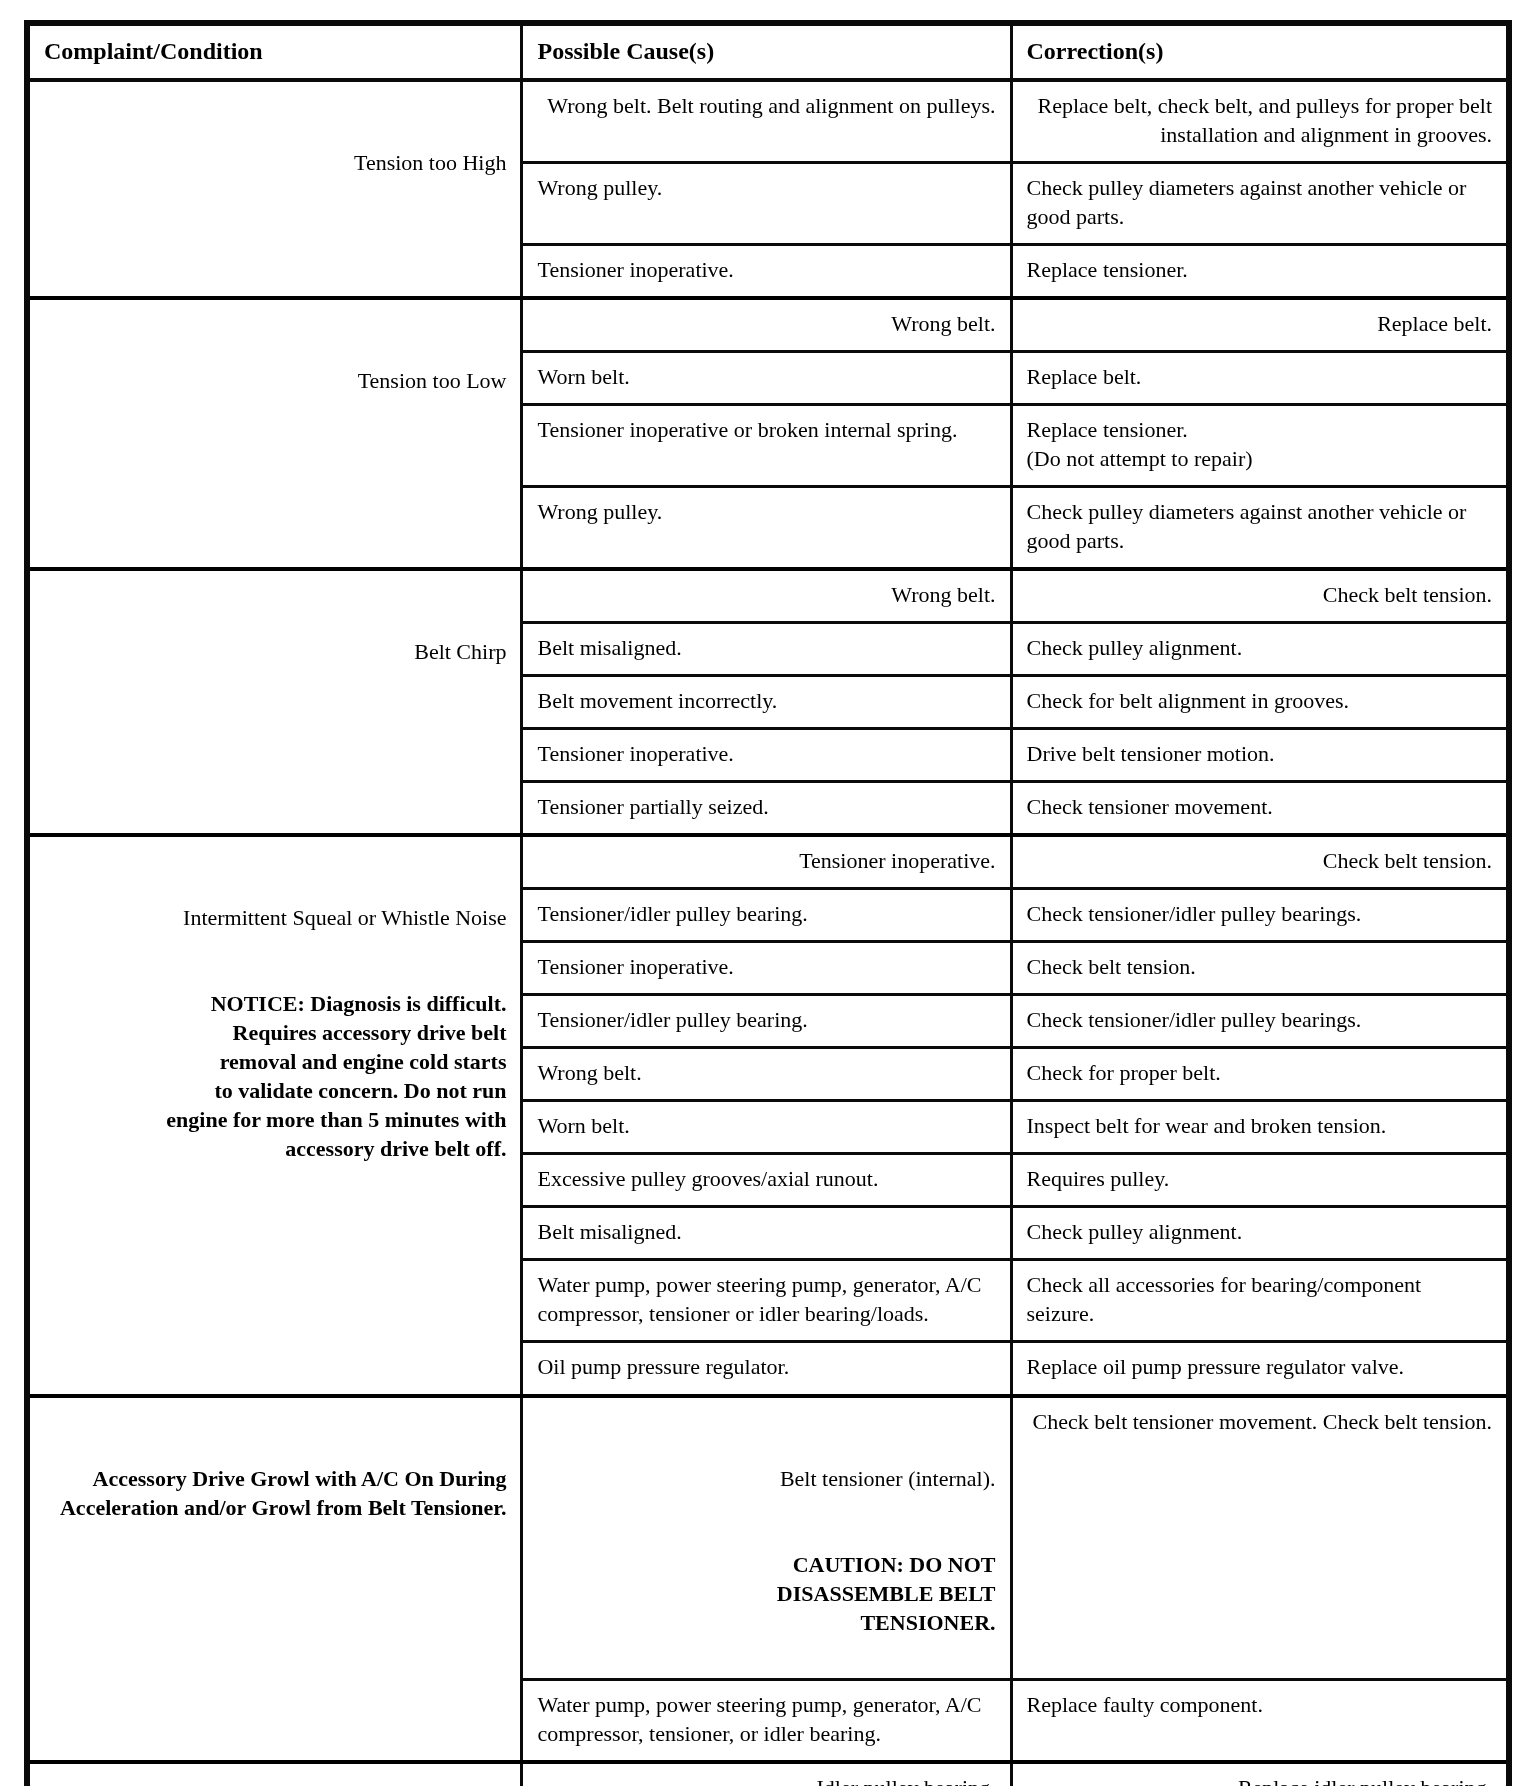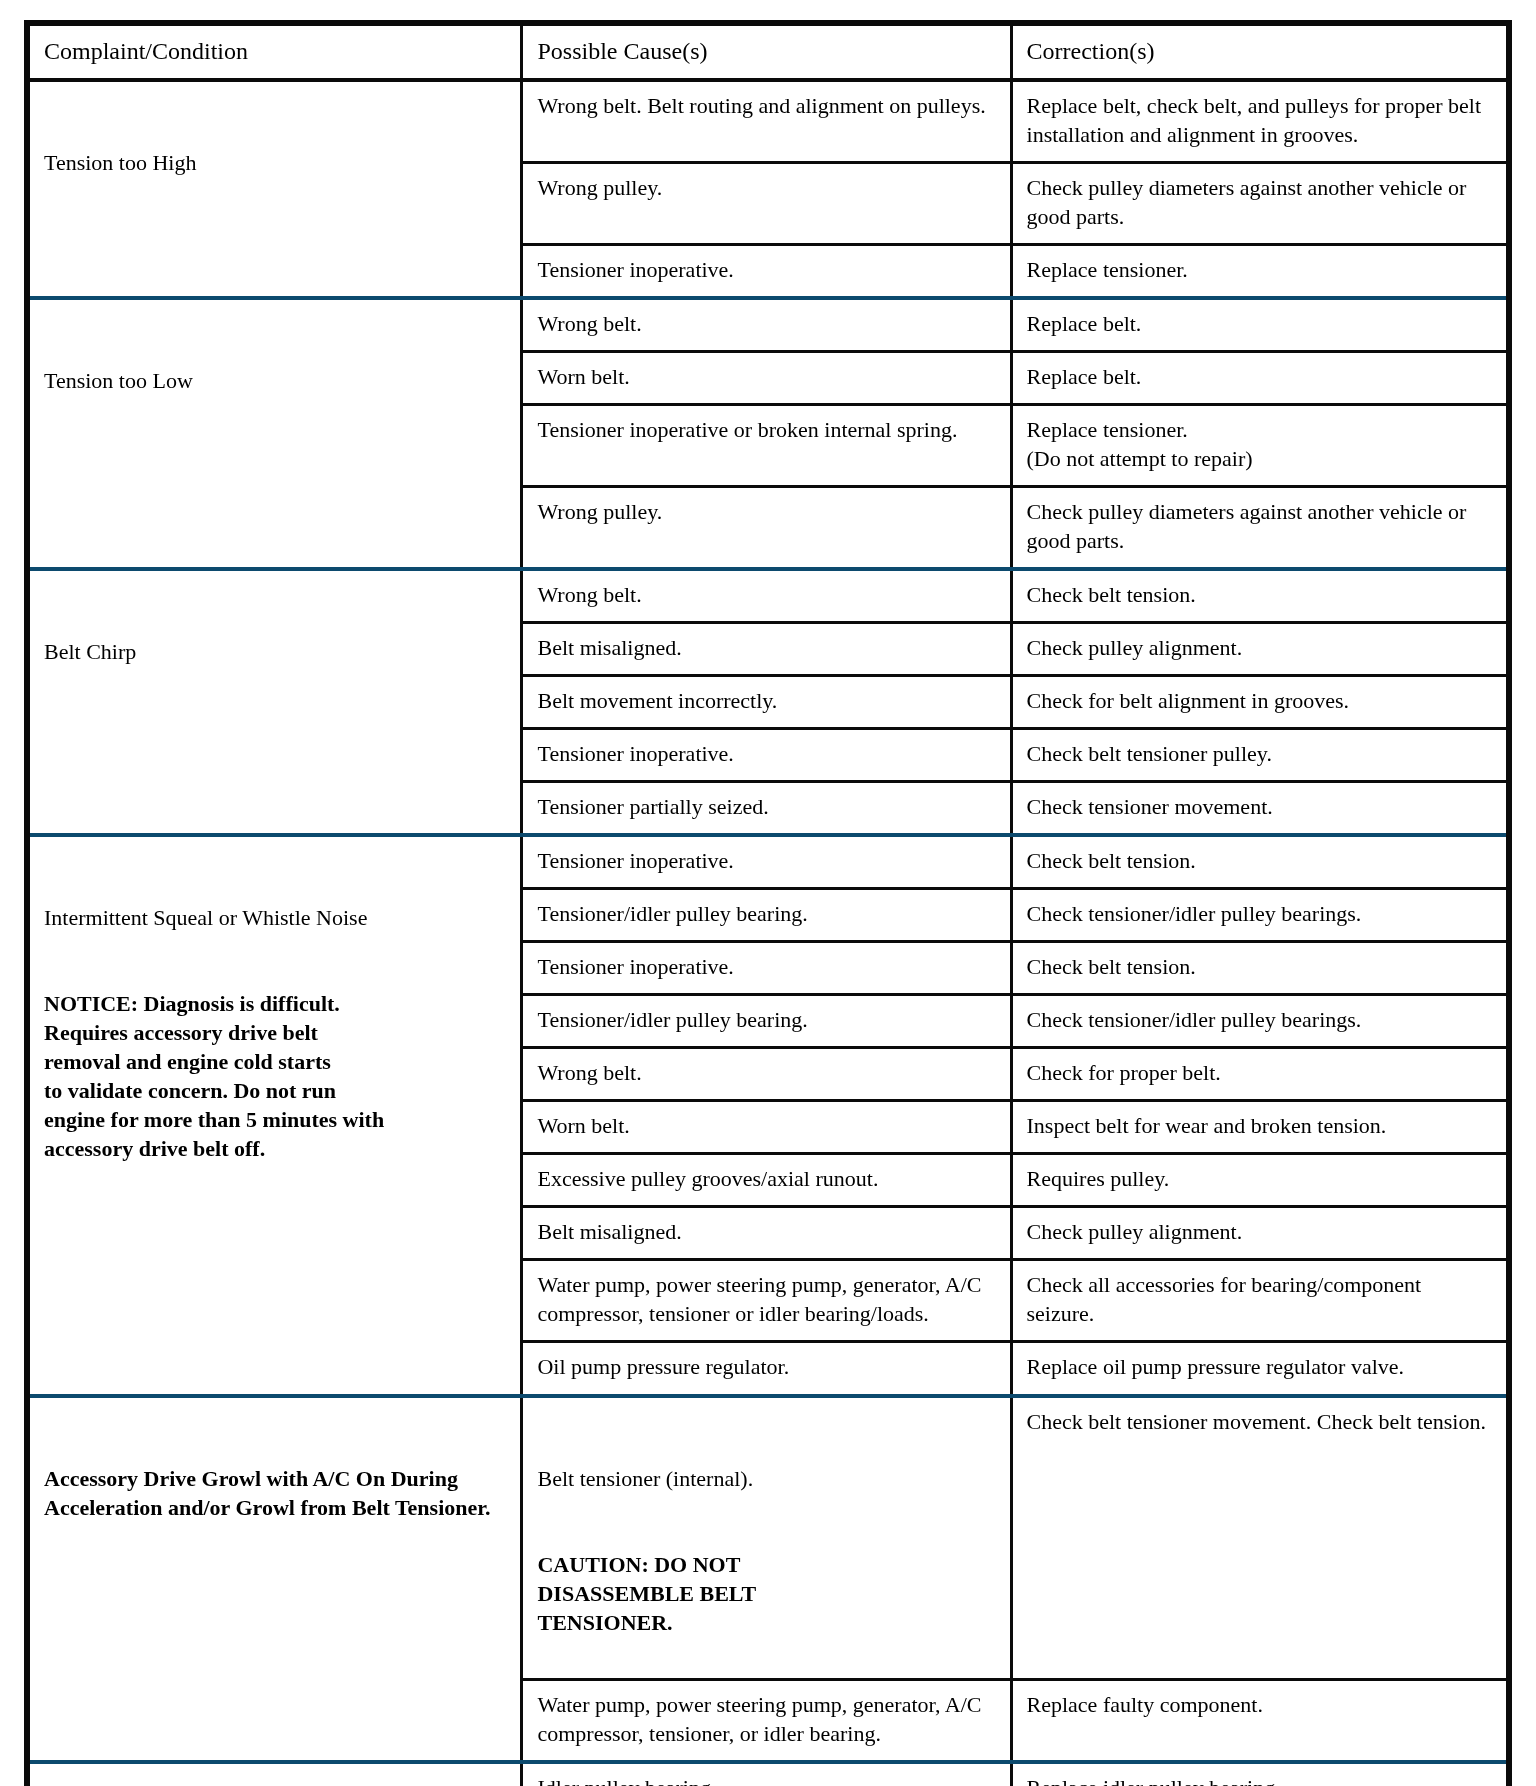--- a/index.html
+++ b/index.html
@@ -28,27 +28,28 @@
     vertical-align: top;
     text-align: left;
     padding: 9px 14px 12px 14px;
     font-size: 22px;
     line-height: 1.32;
     white-space: pre-line;
     word-wrap: break-word;
   }
   table.diag th {
     font-size: 24px;
-    font-weight: normal;
+    font-weight: bold;
     border-bottom: 4px solid #0a0a0a;
     padding-top: 10px;
     padding-bottom: 10px;
   }
   tr.group-start td {
-    border-top: 4px solid #0c4a6e;
+    border-top: 4px solid #000000;
+    text-align: right;
   }
   .bold { font-weight: bold; }
   .notice {
     font-weight: bold;
     margin-top: 1.25em;
   }
   .caution {
     font-weight: bold;
     margin-top: 1.05em;
   }
@@ -120,21 +121,21 @@
       <tr>
         <td>Belt misaligned.</td>
         <td>Check pulley alignment.</td>
       </tr>
       <tr>
         <td>Belt movement incorrectly.</td>
         <td>Check for belt alignment in grooves.</td>
       </tr>
       <tr>
         <td>Tensioner inoperative.</td>
-        <td>Check belt tensioner pulley.</td>
+        <td>Drive belt tensioner motion.</td>
       </tr>
       <tr>
         <td>Tensioner partially seized.</td>
         <td>Check tensioner movement.</td>
       </tr>
 
       <tr class="group-start">
         <td rowspan="10">
           <span class="cell-text">Intermittent Squeal or Whistle Noise</span>
           <span class="cell-text notice">NOTICE: Diagnosis is difficult.

